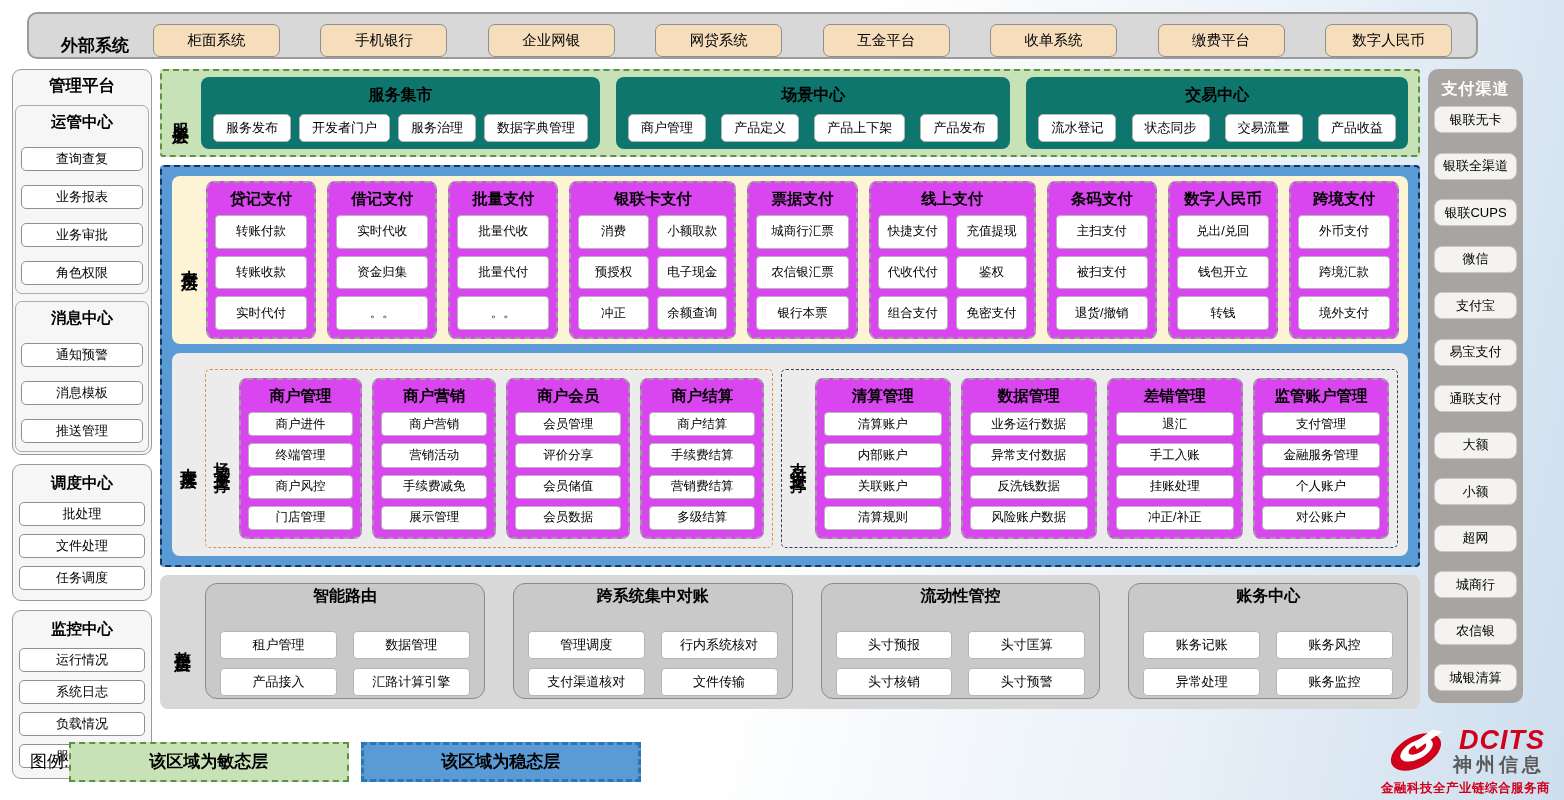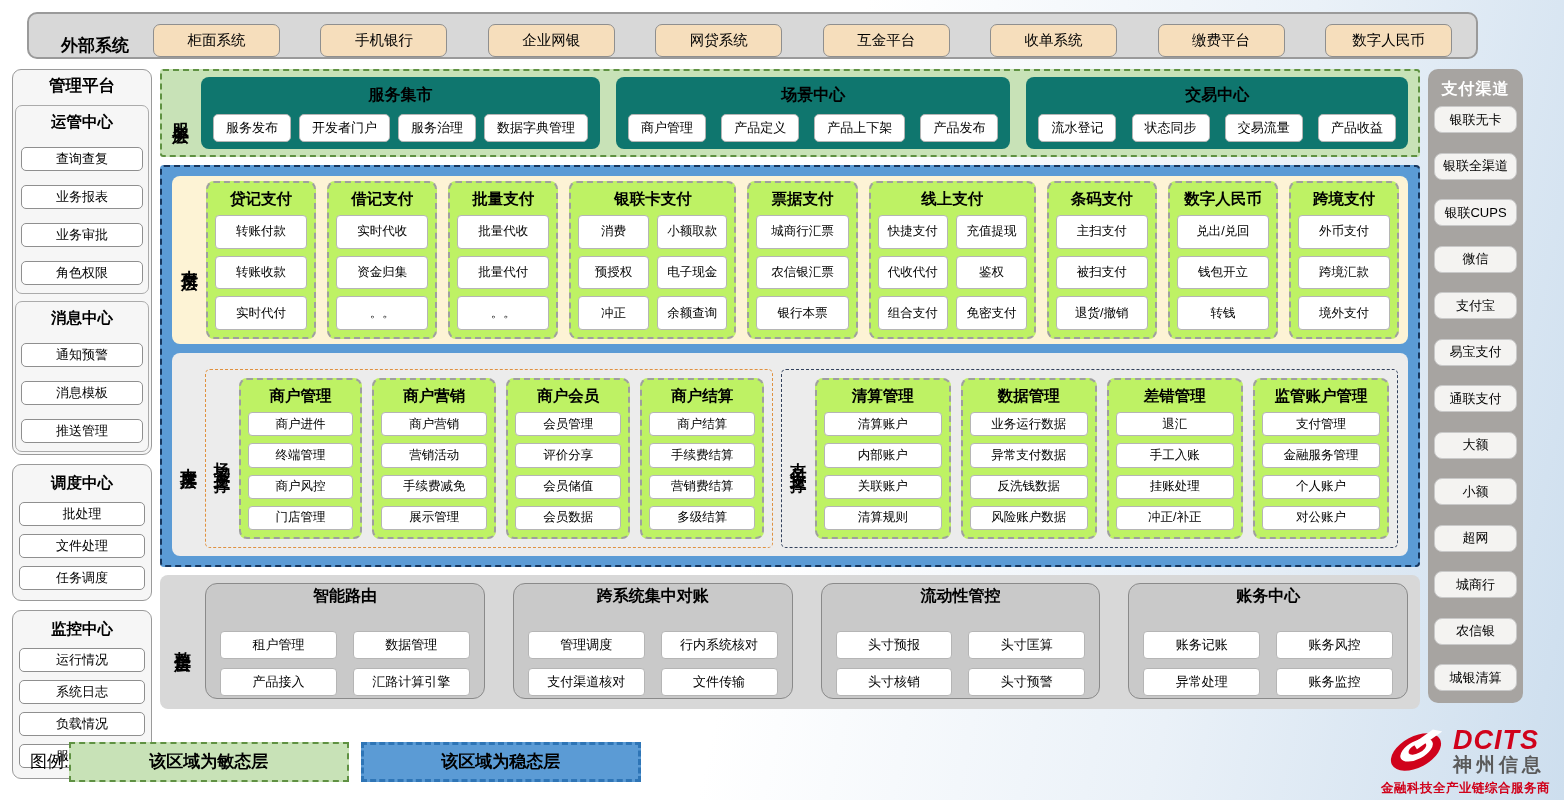--- a/index.html
+++ b/index.html
@@ -52,21 +52,21 @@
   .panel-title { font-weight:bold; font-size:16px; text-align:center; white-space:nowrap; }
   .service-panel-items { display:flex; justify-content:space-between; gap:8px; }
   .white-btn { background:#fff; border:1px solid #b5b5b5; border-radius:5px; padding:4px 12px; font-size:13px;
     display:flex; align-items:center; justify-content:center; white-space:nowrap; }
   
   .stable { flex:none; height:402px; background:#5b9bd5; border:2.5px dashed #17365d; border-radius:4px;
     padding:9px 10px; display:flex; flex-direction:column; gap:9px; }
   .cream { height:168px; flex:none; background:#fdf3d5; border-radius:8px;
     display:flex; align-items:center; gap:8px; padding:5px 9px; }
   .cols { flex:1; display:flex; gap:11px; align-self:stretch; min-width:0; }
-  .col { background:#bef264; border:2px dashed #9f9f9f; border-radius:8px; flex:1;
+  .col { background:#d946ef; border:2px dashed #9f9f9f; border-radius:8px; flex:1;
     padding:4px 7px 7px; display:flex; flex-direction:column; min-width:0; }
   .col-wide { flex:1.62; }
   .col-title { font-weight:bold; font-size:15.5px; text-align:center; padding:2px 0 5px; white-space:nowrap; }
   .col-grid { flex:1; display:grid; grid-template-columns:1fr; gap:7px; }
   .col-grid.two { grid-template-columns:1fr 1fr; gap:7px 8px; }
   .col-grid .white-btn { padding:2px 4px; border-radius:4px; font-size:12.5px; }
   
   .support { flex:1; background:#ececec; border-radius:8px; display:flex; align-items:stretch;
     gap:8px; padding:16px 10px 8px 8px; }
   .support-sec { border:1.6px dashed; border-radius:5px; padding:8px; display:flex; gap:8px; align-items:stretch; }
@@ -85,21 +85,21 @@
   
   .bottom { display:flex; align-items:center; margin:24px 12px 0 30px; }
   .legend { display:flex; align-items:center; }
   .legend-label { font-size:17px; }
   .legend-box { width:280px; height:40px; display:flex; align-items:center; justify-content:center;
     font-size:17px; font-weight:bold; }
   .legend-box.green { background:#c8e2b7; border:2px dashed #5f9142; margin-right:12px; }
   .legend-box.blue  { background:#5b9bd5; border:3px dashed #2e75b6; }
   
   .logo { margin-left:auto; display:flex; flex-direction:column; align-items:center; margin-right:2px; }
-  .logo-row { display:flex; align-items:center; gap:7px; }
+  .logo-row { display:flex; align-items:center; gap:7px;text-align:right; }
   .swirl { width:60px; height:46px; }
   .brand { color:#d0021b; font-weight:bold; font-style:italic; font-size:27px; line-height:1; letter-spacing:1px; }
   .company { color:#5a5a5a; font-size:19px; font-weight:bold; letter-spacing:4px; line-height:1.2; }
   .tagline { color:#d0021b; font-size:12.5px; font-weight:bold; margin-top:3px; letter-spacing:0.5px; }
 </style>
 </head>
 <body>
 
 <div class="page">
 

